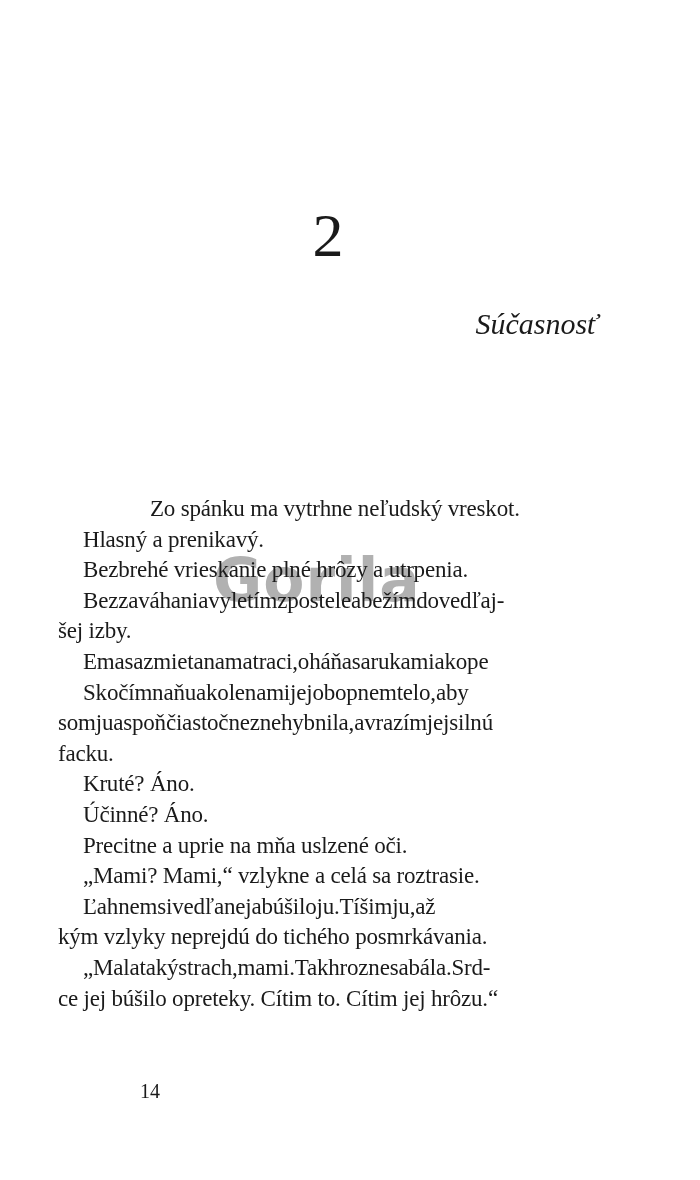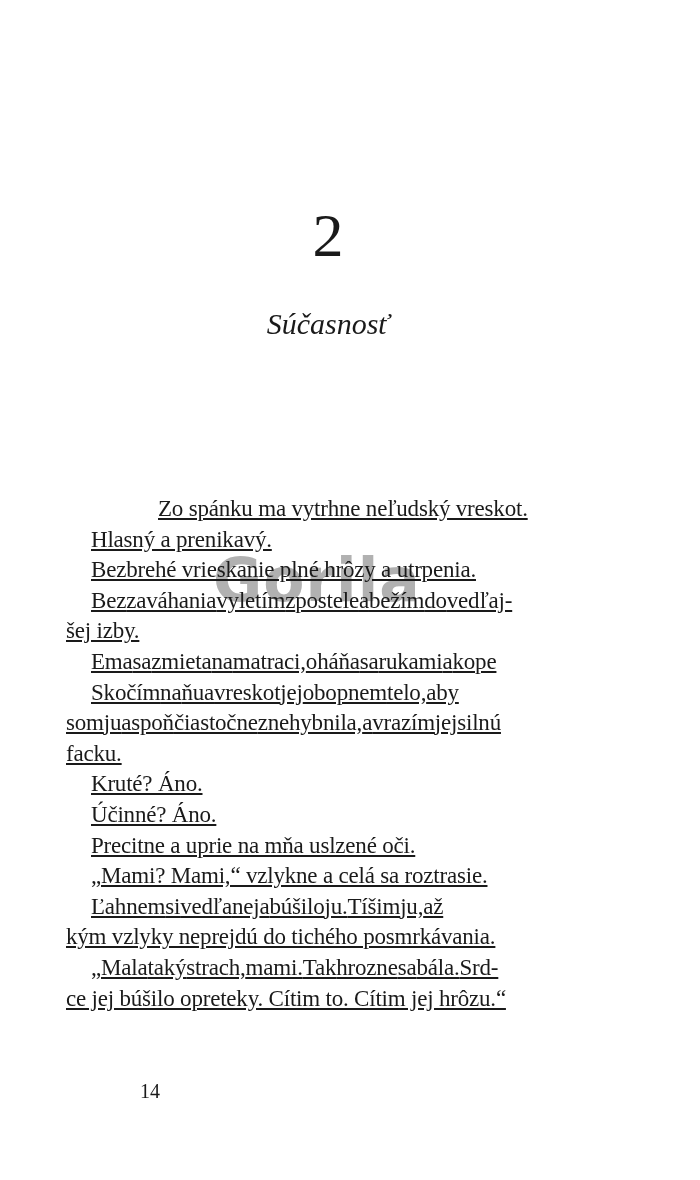--- a/index.html
+++ b/index.html
@@ -30,33 +30,32 @@
     width: 540px;
     text-align: center;
     font-size: 62px;
     line-height: 1;
   }
   .chapter-subtitle {
     position: absolute;
     left: 58px;
     top: 306px;
     width: 540px;
-    text-align: center;
+    text-align: right;
     font-style: italic;
     font-size: 30px;
     line-height: 1.2;
   }
   .body-text {
     position: absolute;
-    left: 66px;
+    left: 58px;
     top: 494px;
     width: 540px;
     font-size: 23px;
     letter-spacing: -0.2px;
-    text-decoration: underline;
   }
   .line {
     height: 30.6px;
     line-height: 30.6px;
     white-space: nowrap;
   }
   .line.justify {
     display: flex;
     white-space: normal;
   }
@@ -106,21 +105,21 @@
         <span>sa</span>
         <span>rukami</span>
         <span>a</span>
         <span>kope</span>
       </div>
       <div class="line justify indent-para">
         <span>Skočím</span>
         <span>na</span>
         <span>ňu</span>
         <span>a</span>
-        <span>vreskot</span>
+        <span>kolenami</span>
         <span>jej</span>
         <span>obopnem</span>
         <span>telo,</span>
         <span>aby</span>
       </div>
       <div class="line justify">
         <span>som</span>
         <span>ju</span>
         <span>aspoň</span>
         <span>čiastočne</span>

